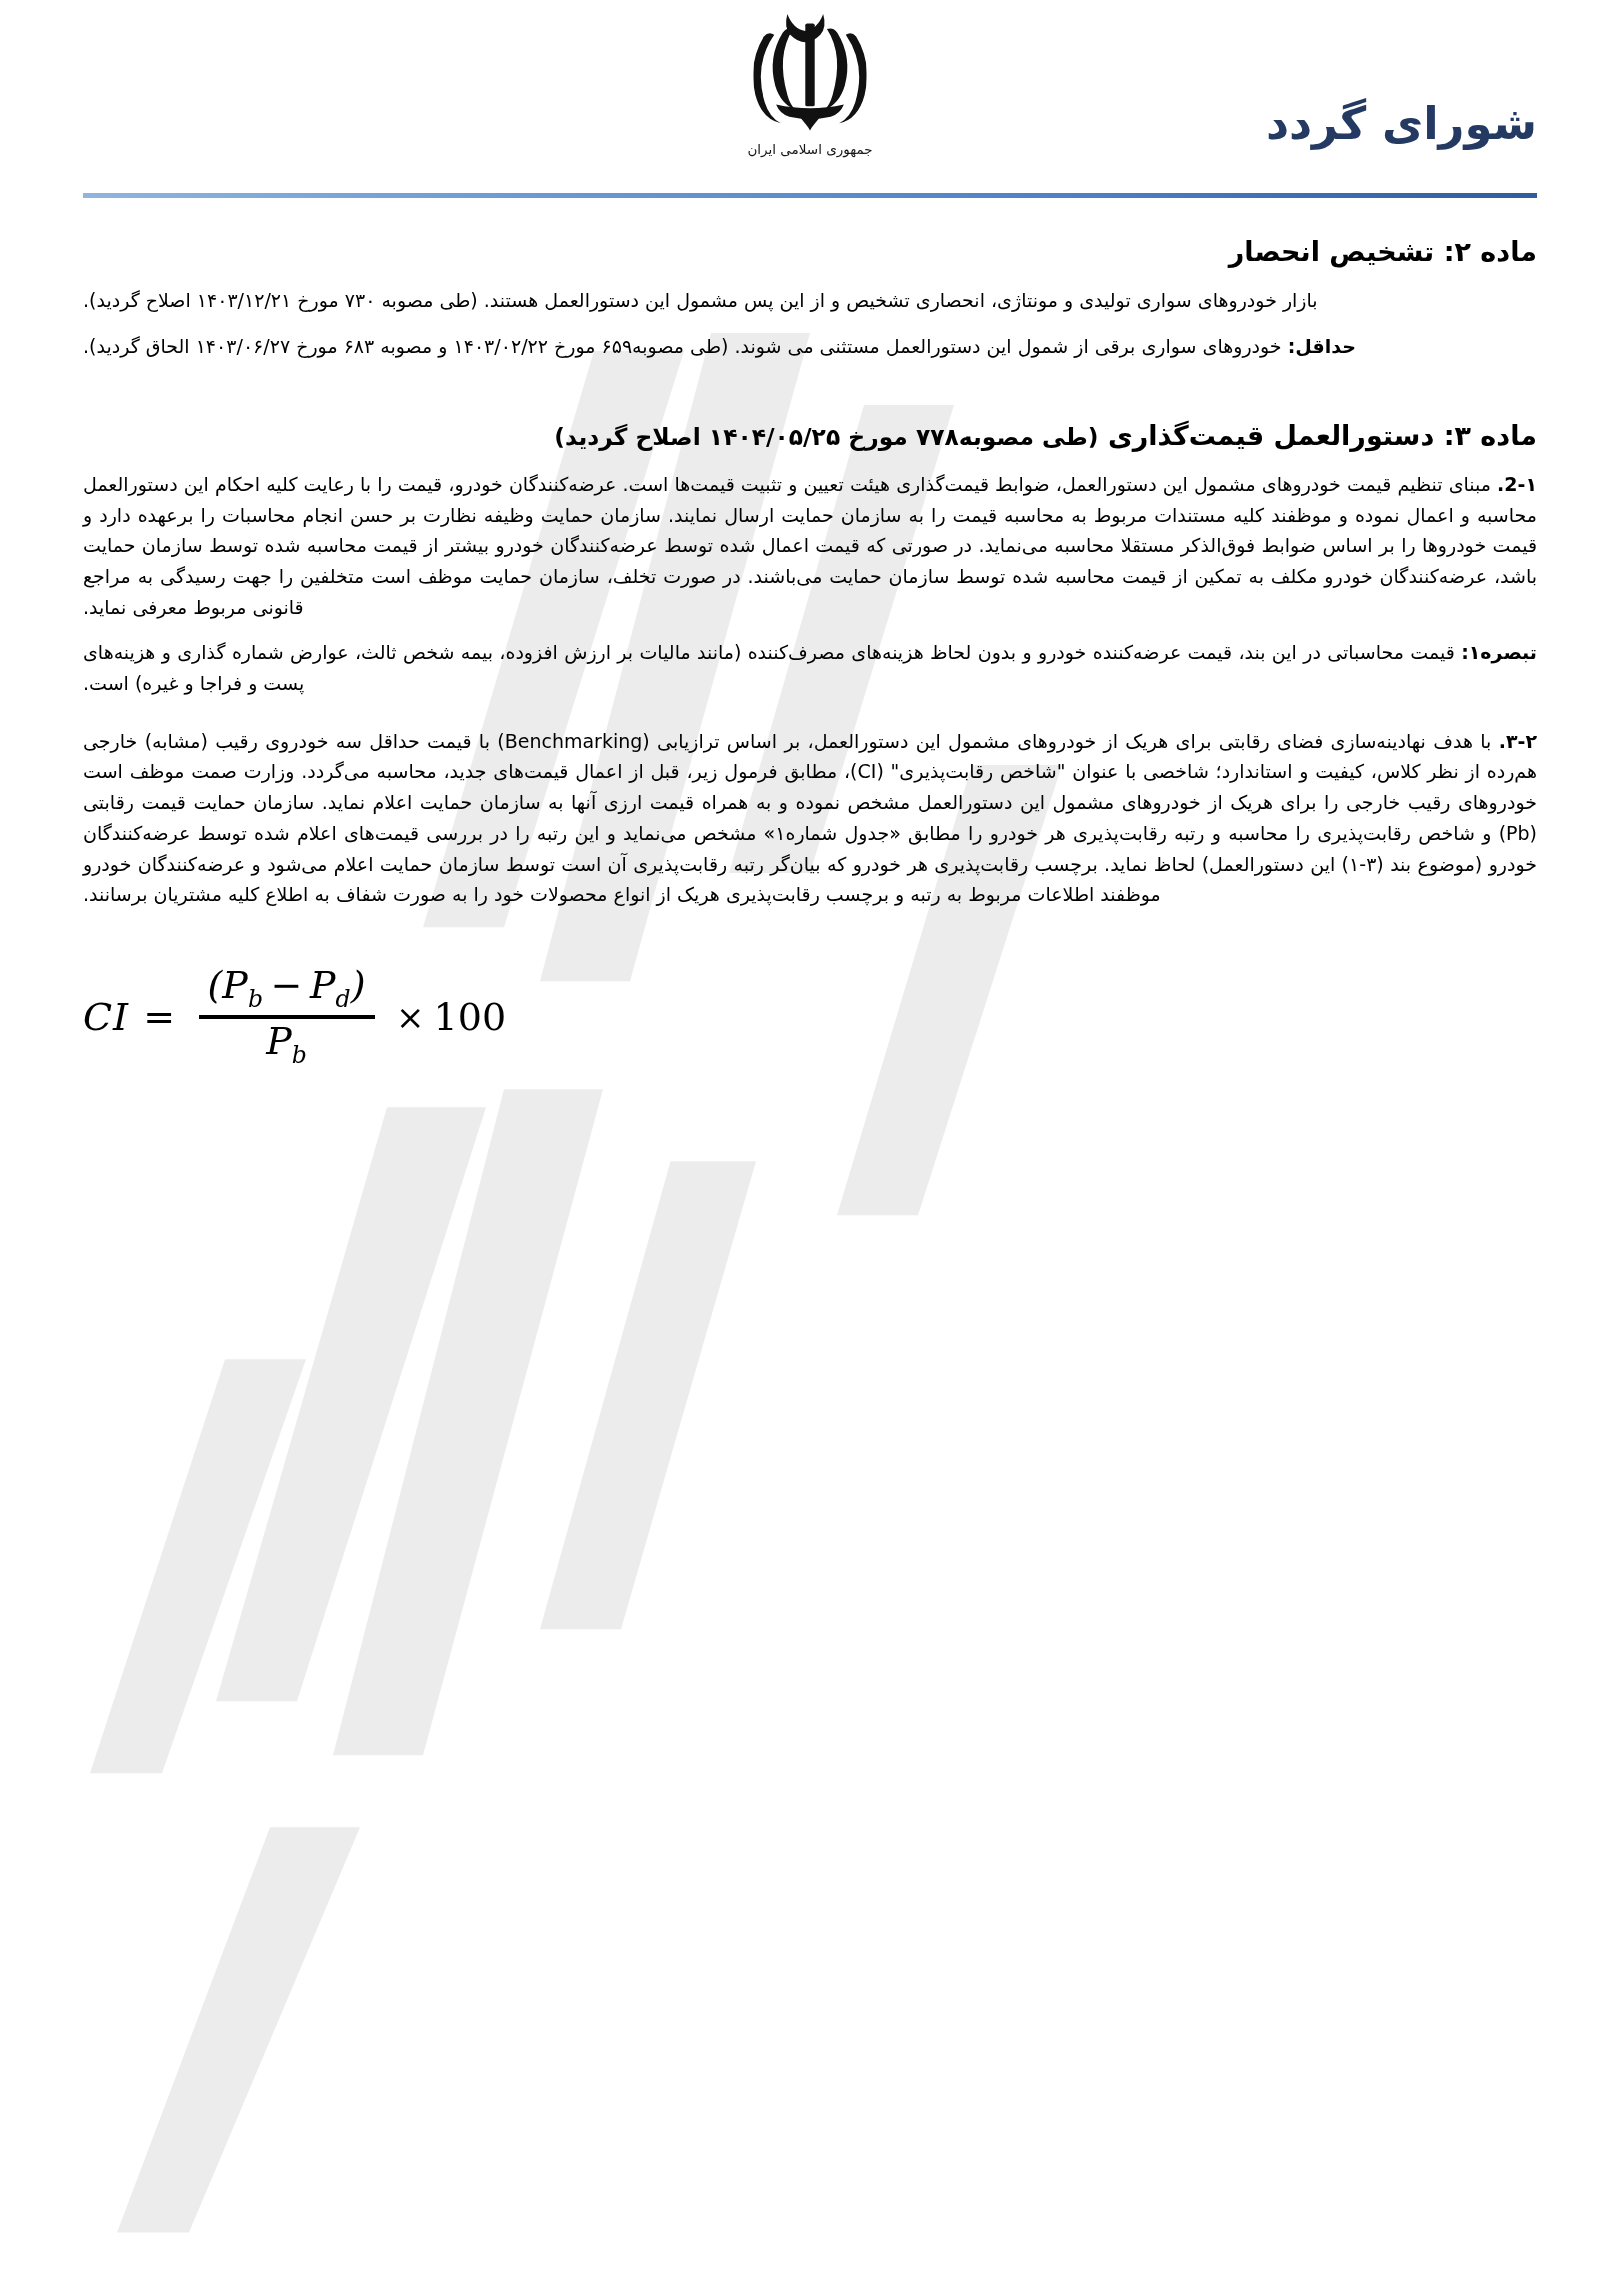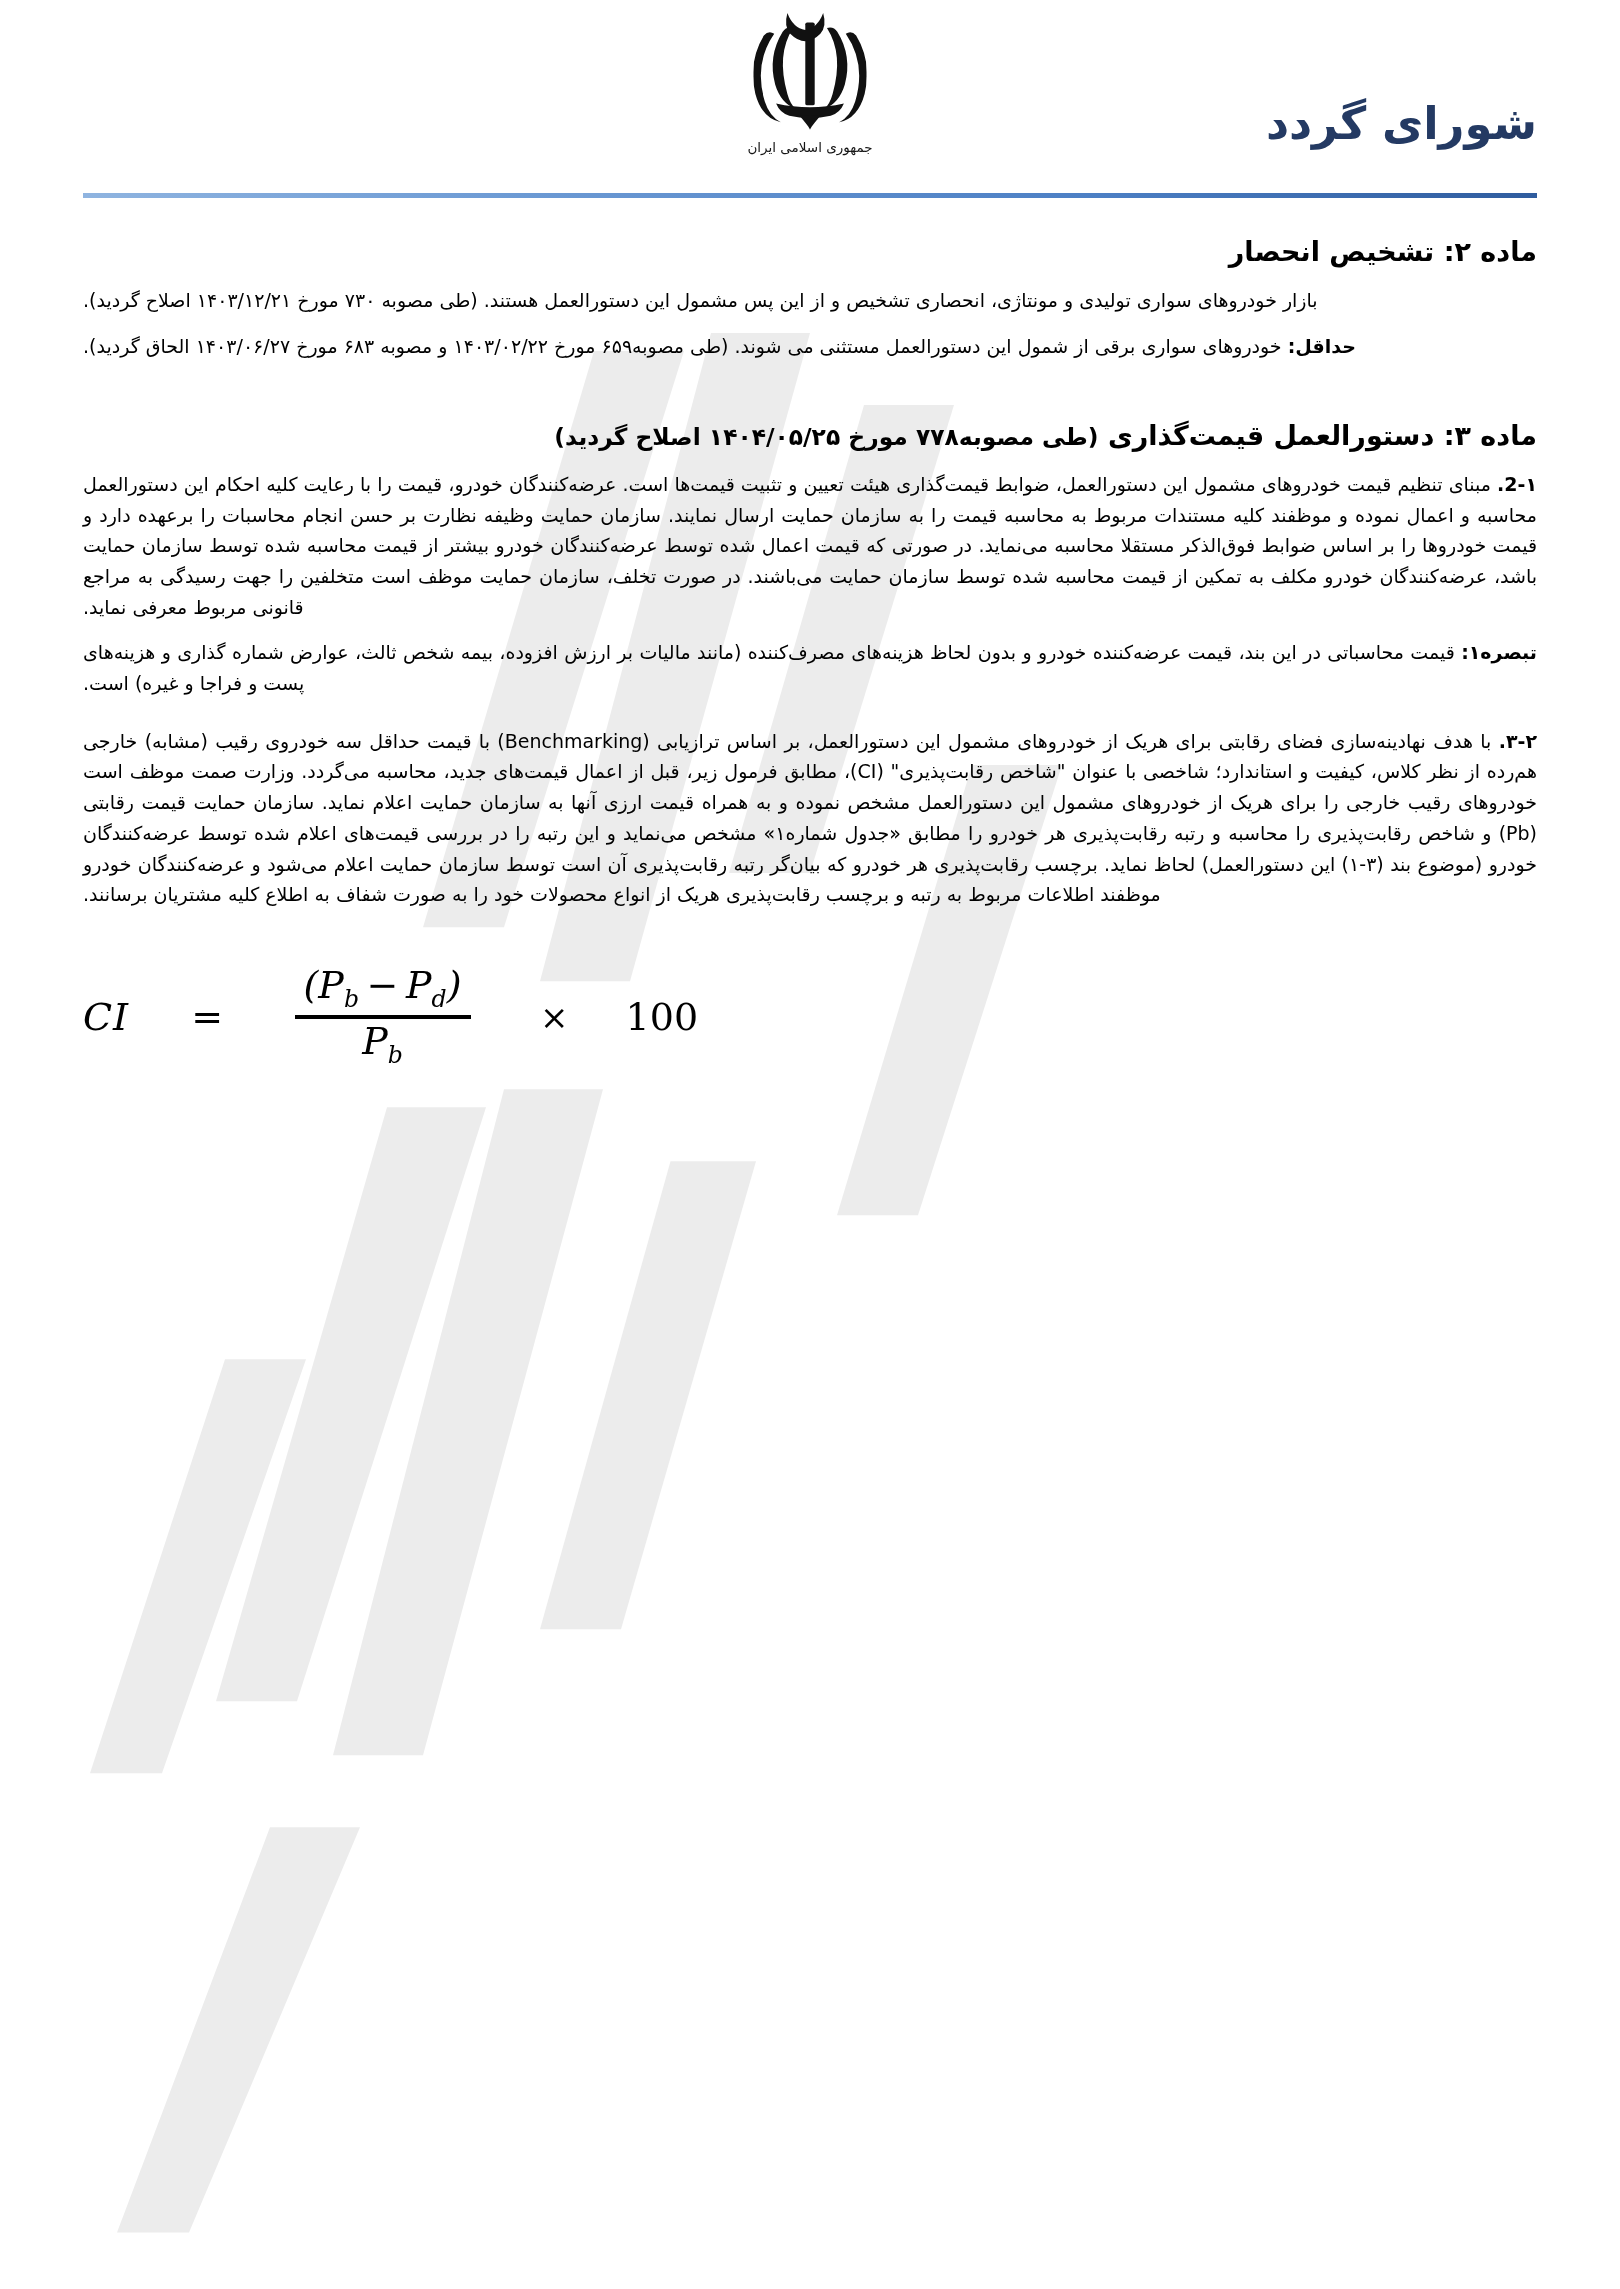--- a/index.html
+++ b/index.html
@@ -32,29 +32,29 @@
     padding: 0 83px 0 83px;
   }
 
   
   .header {
     position: relative;
     height: 209px;
   }
   .emblem {
     position: absolute;
-    top: 3px;
+    top: 10px;
     left: 50%;
     transform: translateX(-50%);
     width: 131px;
     height: 158px;
     display: flex;
     flex-direction: column;
     align-items: center;
-    justify-content: center;
+    justify-content: flex-start;
     gap: 8px;
   }
   .emblem-mark { width: 113px; height: 121px; display: block; }
   .emblem-caption {
     font-family: "DejaVu Sans", "Liberation Sans", sans-serif;
     font-size: 13.5px;
     color: #141414;
     margin-top: 1.8px;
     letter-spacing: 0px;
     white-space: nowrap;
@@ -114,21 +114,20 @@
     text-align: left;
   }
   .formula {
     display: inline-flex;
     align-items: center;
     font-family: "DejaVu Serif", "Liberation Serif", serif;
     font-style: italic;
     font-size: 38px;
     color: #000;
     white-space: nowrap;
-    gap: 48px;
   }
   .formula .lhs { margin-right: 14.4px; letter-spacing: 0.9px; }
   .formula .eq { font-style: normal; margin-right: 14.4px; }
   .frac {
     display: inline-flex;
     flex-direction: column;
     align-items: center;
     vertical-align: middle;
     margin: 0 9px;
   }

